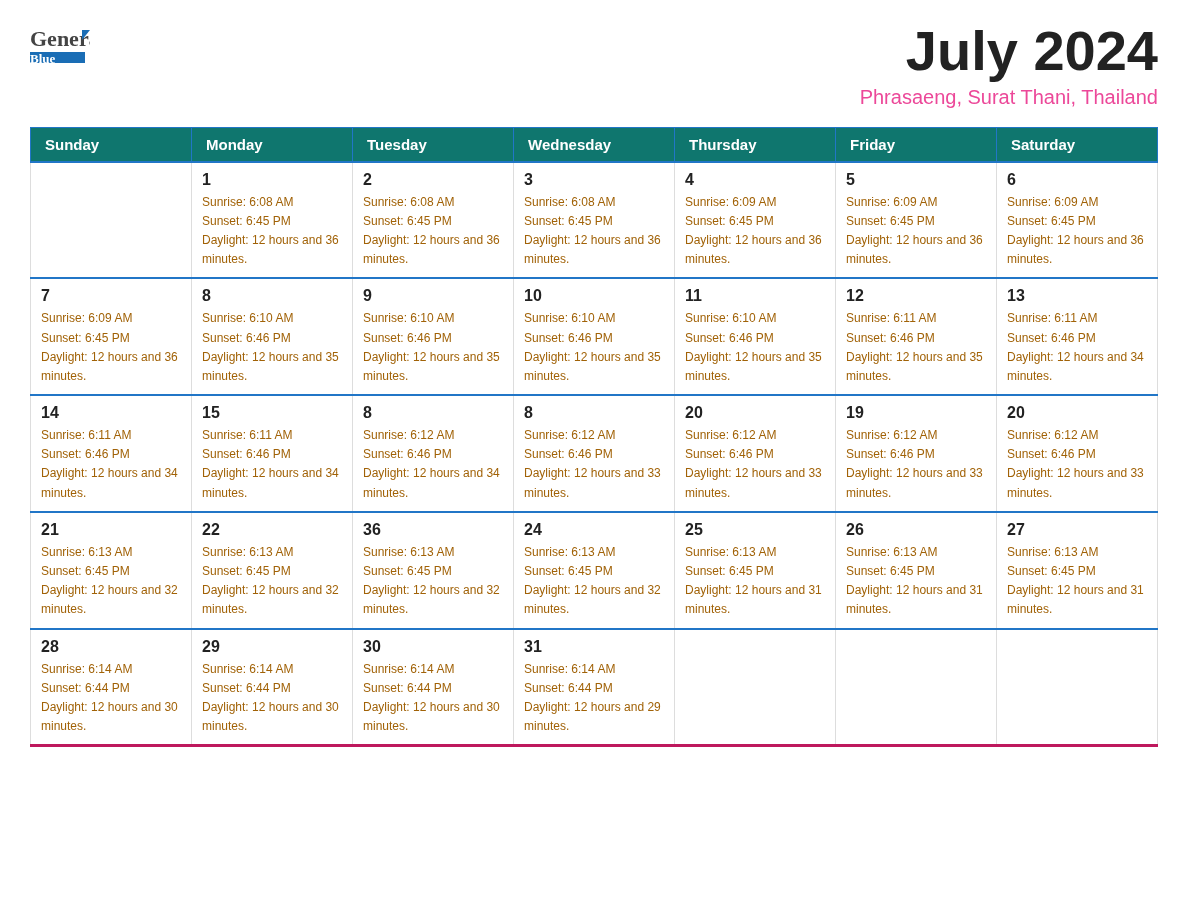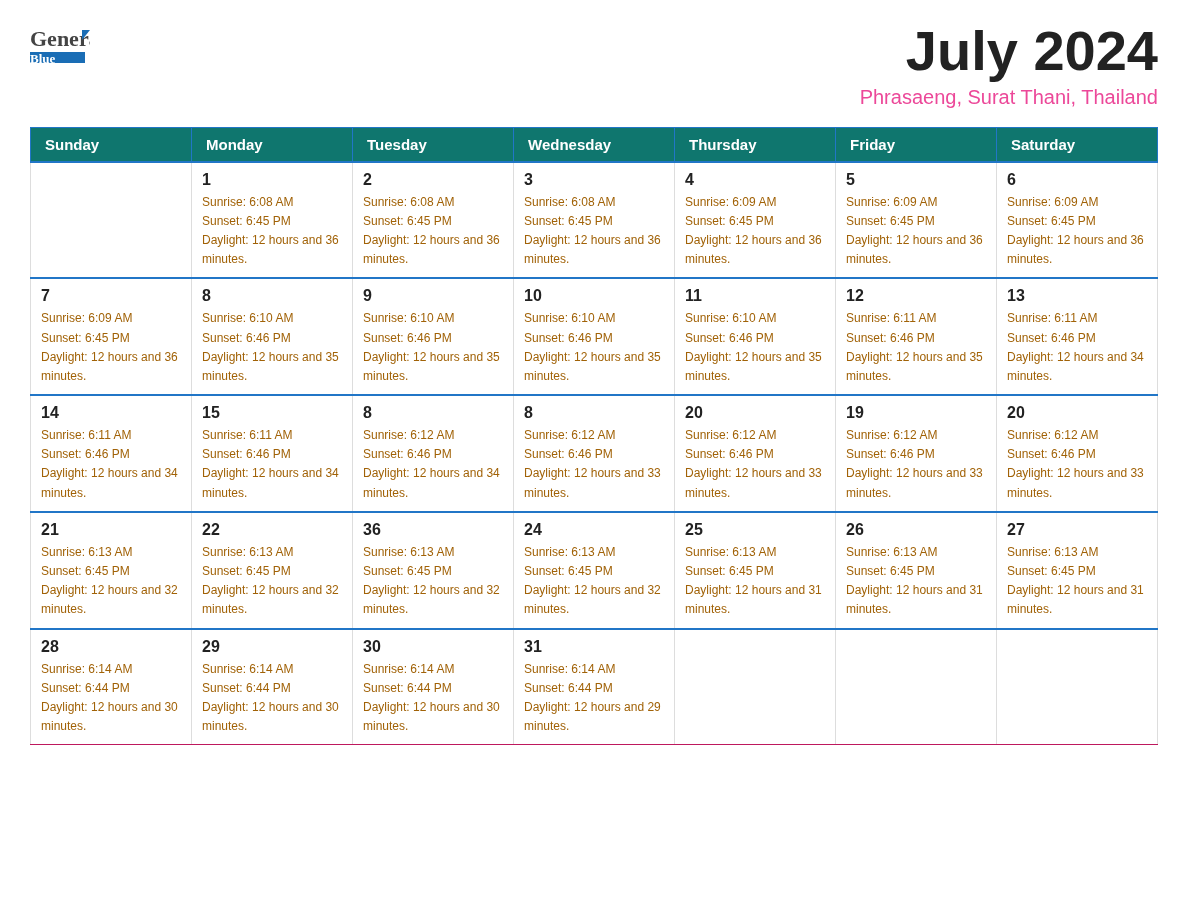--- a/index.html
+++ b/index.html
@@ -54,21 +54,21 @@
       vertical-align: top;
       padding: 8px 10px;
       border-top: 2px solid #2176c7;
       border-left: 1px solid #ddd;
       border-right: 1px solid #ddd;
       border-bottom: none;
       width: 14.28%;
       min-height: 90px;
     }
     .calendar-table tbody tr:last-child td {
-      border-bottom: 1px solid #be185d;
+      border-bottom: 3px solid #be185d;
     }
     .day-number {
       font-size: 16px;
       font-weight: bold;
       color: #222;
       margin-bottom: 4px;
       display: block;
     }
     .day-info {
       font-size: 12px;

